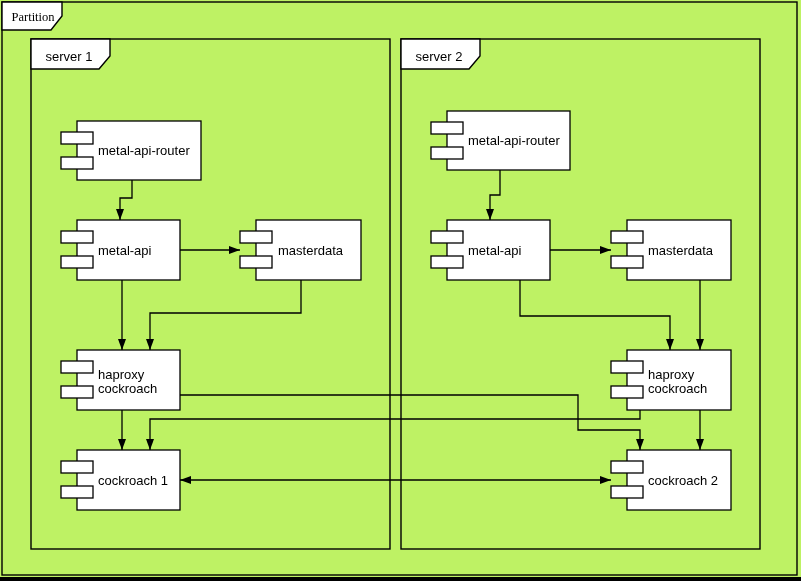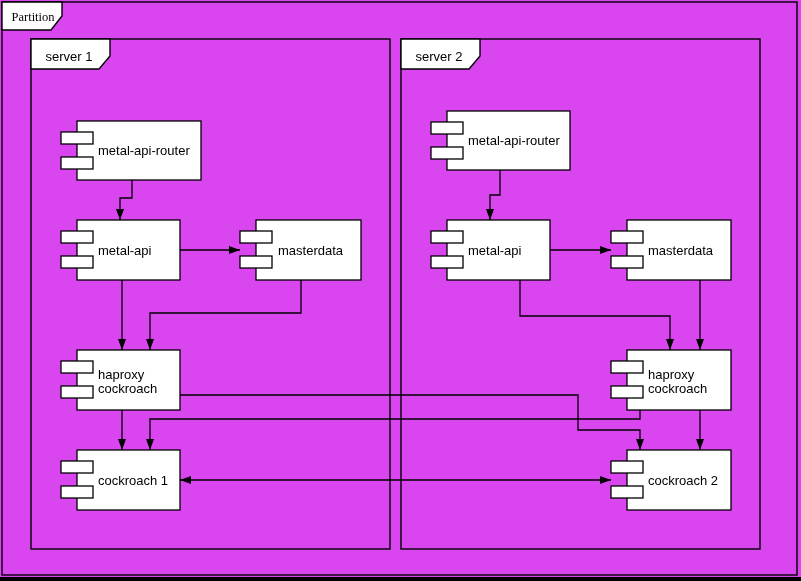--- a/index.html
+++ b/index.html
@@ -1,16 +1,16 @@
 <!DOCTYPE html>
 <html><head>
 <meta charset="utf-8">
 <style>
   html, body { margin: 0; padding: 0; background: #ffffff; }
-  .stage { position: relative; width: 801px; height: 581px; background: #d946ef; overflow: hidden; }
+  .stage { position: relative; width: 801px; height: 581px; background: #bef264; overflow: hidden; }
   svg { display: block; font-family: "Liberation Sans", sans-serif; }
   .frame  { fill: none; stroke: #000000; stroke-width: 1.4; }
   .tab    { fill: #ffffff; stroke: #000000; stroke-width: 1.4; }
   .node   { fill: #ffffff; stroke: #000000; stroke-width: 1.3; }
   .port   { fill: #ffffff; stroke: #000000; stroke-width: 1.3; }
   .edge   { fill: none; stroke: #000000; stroke-width: 1.3; }
   .lbl    { font-size: 13px; fill: #000000; }
   .frame-lbl { font-size: 13px; fill: #000000; text-anchor: middle; }
   .partition-lbl { font-family: "Liberation Serif", serif; font-size: 12.5px; fill: #000000; }
   .bottom-bar { fill: #000000; }

